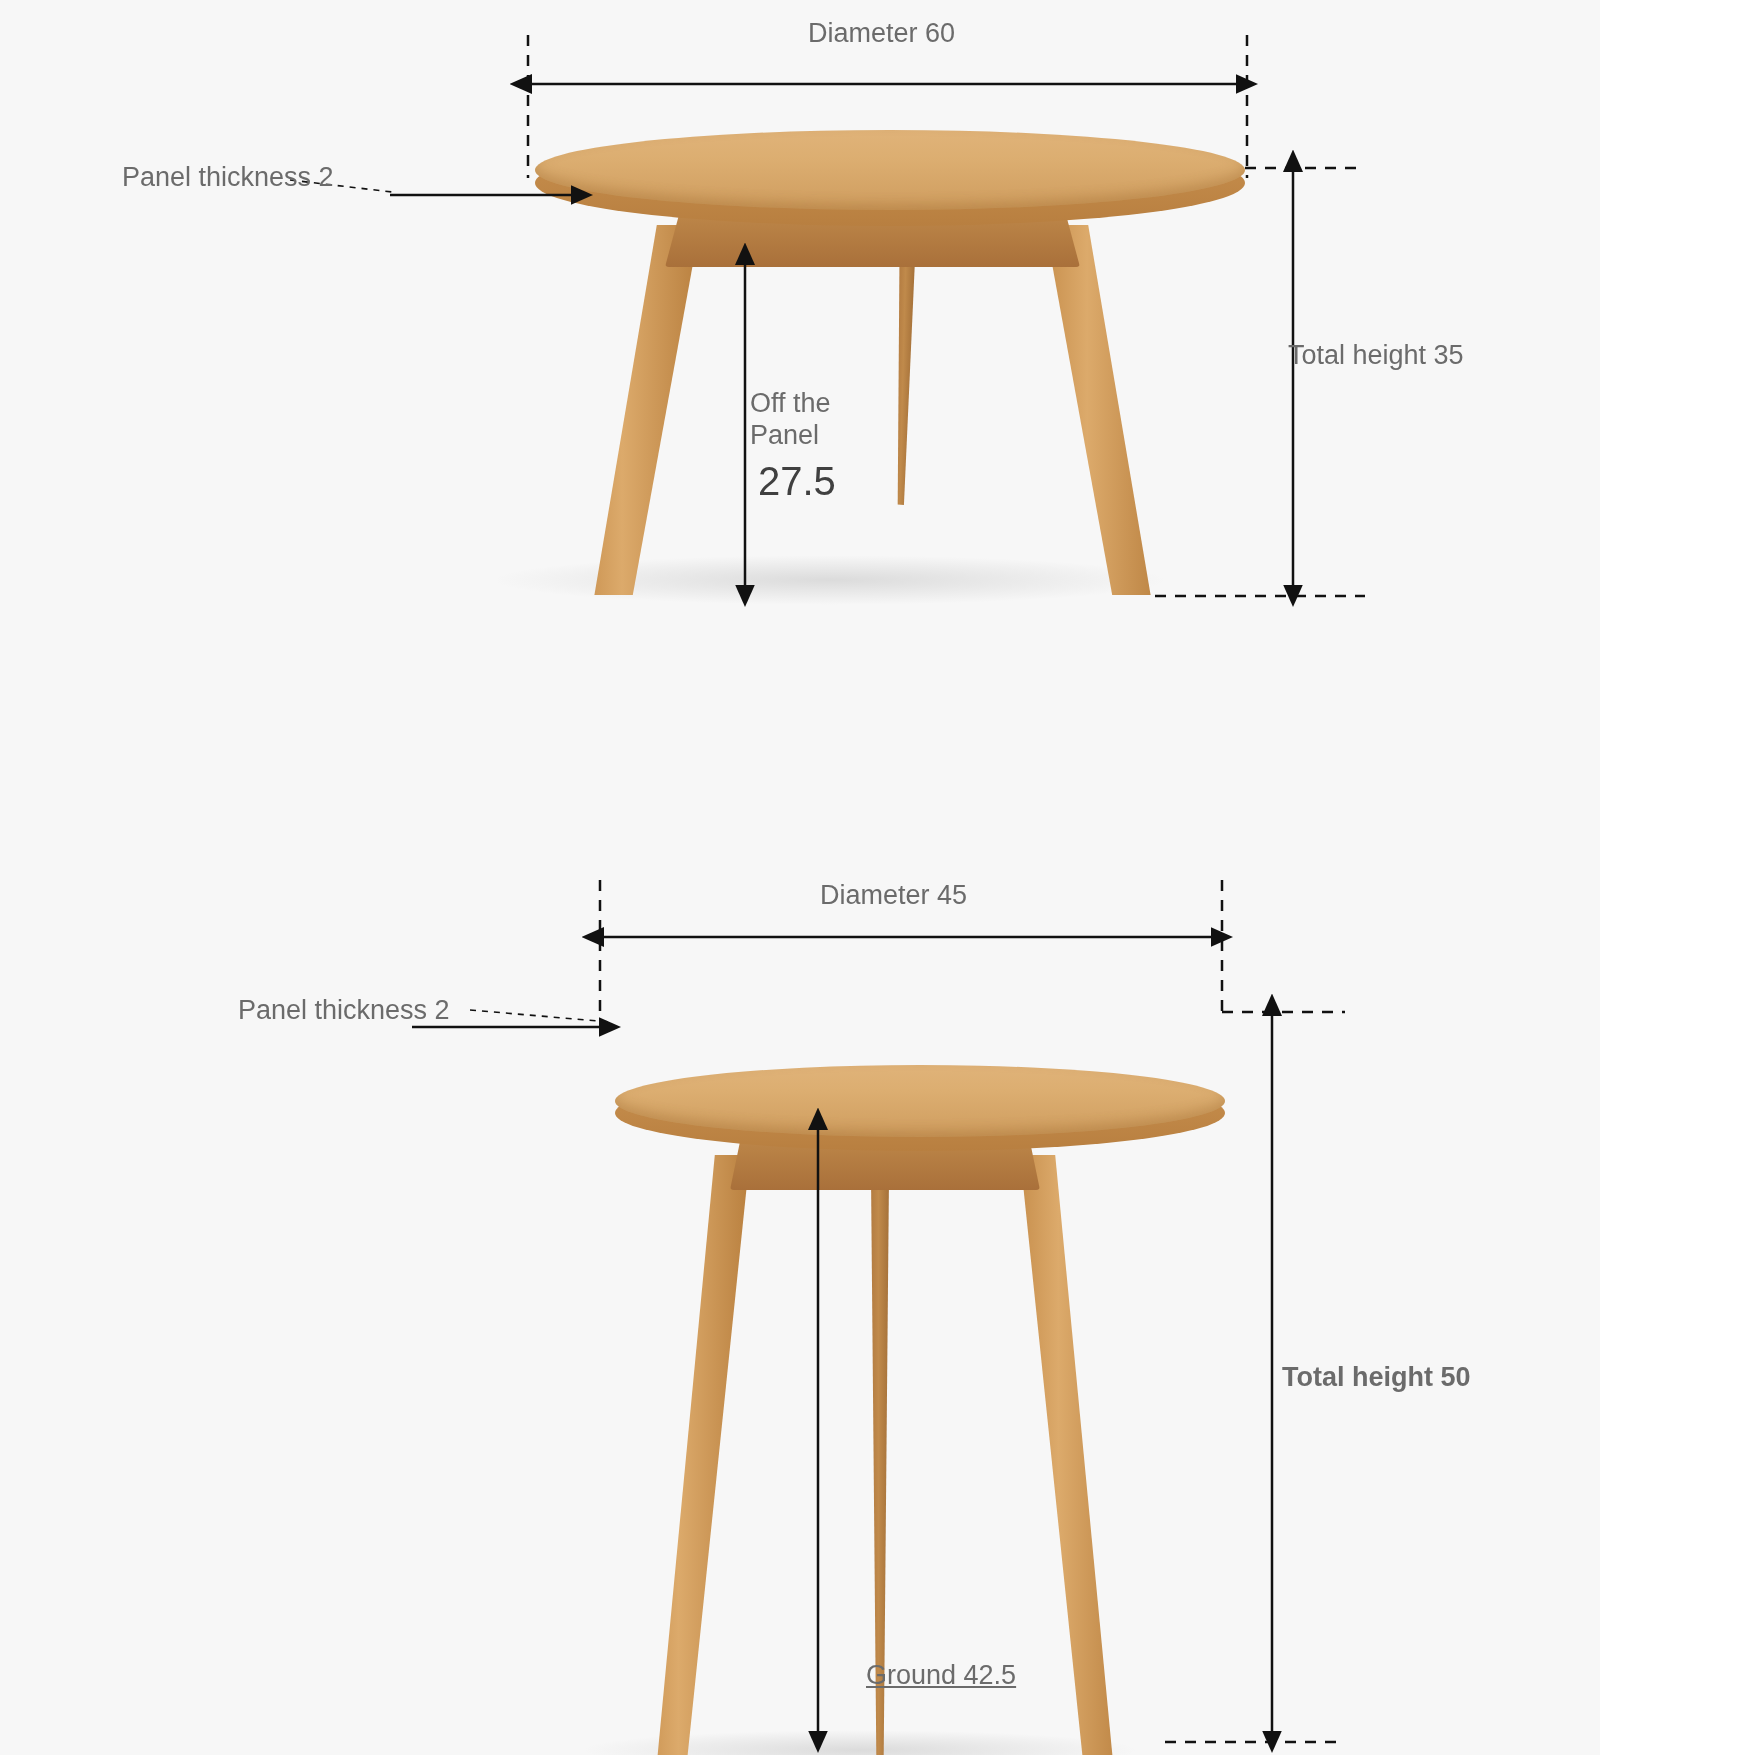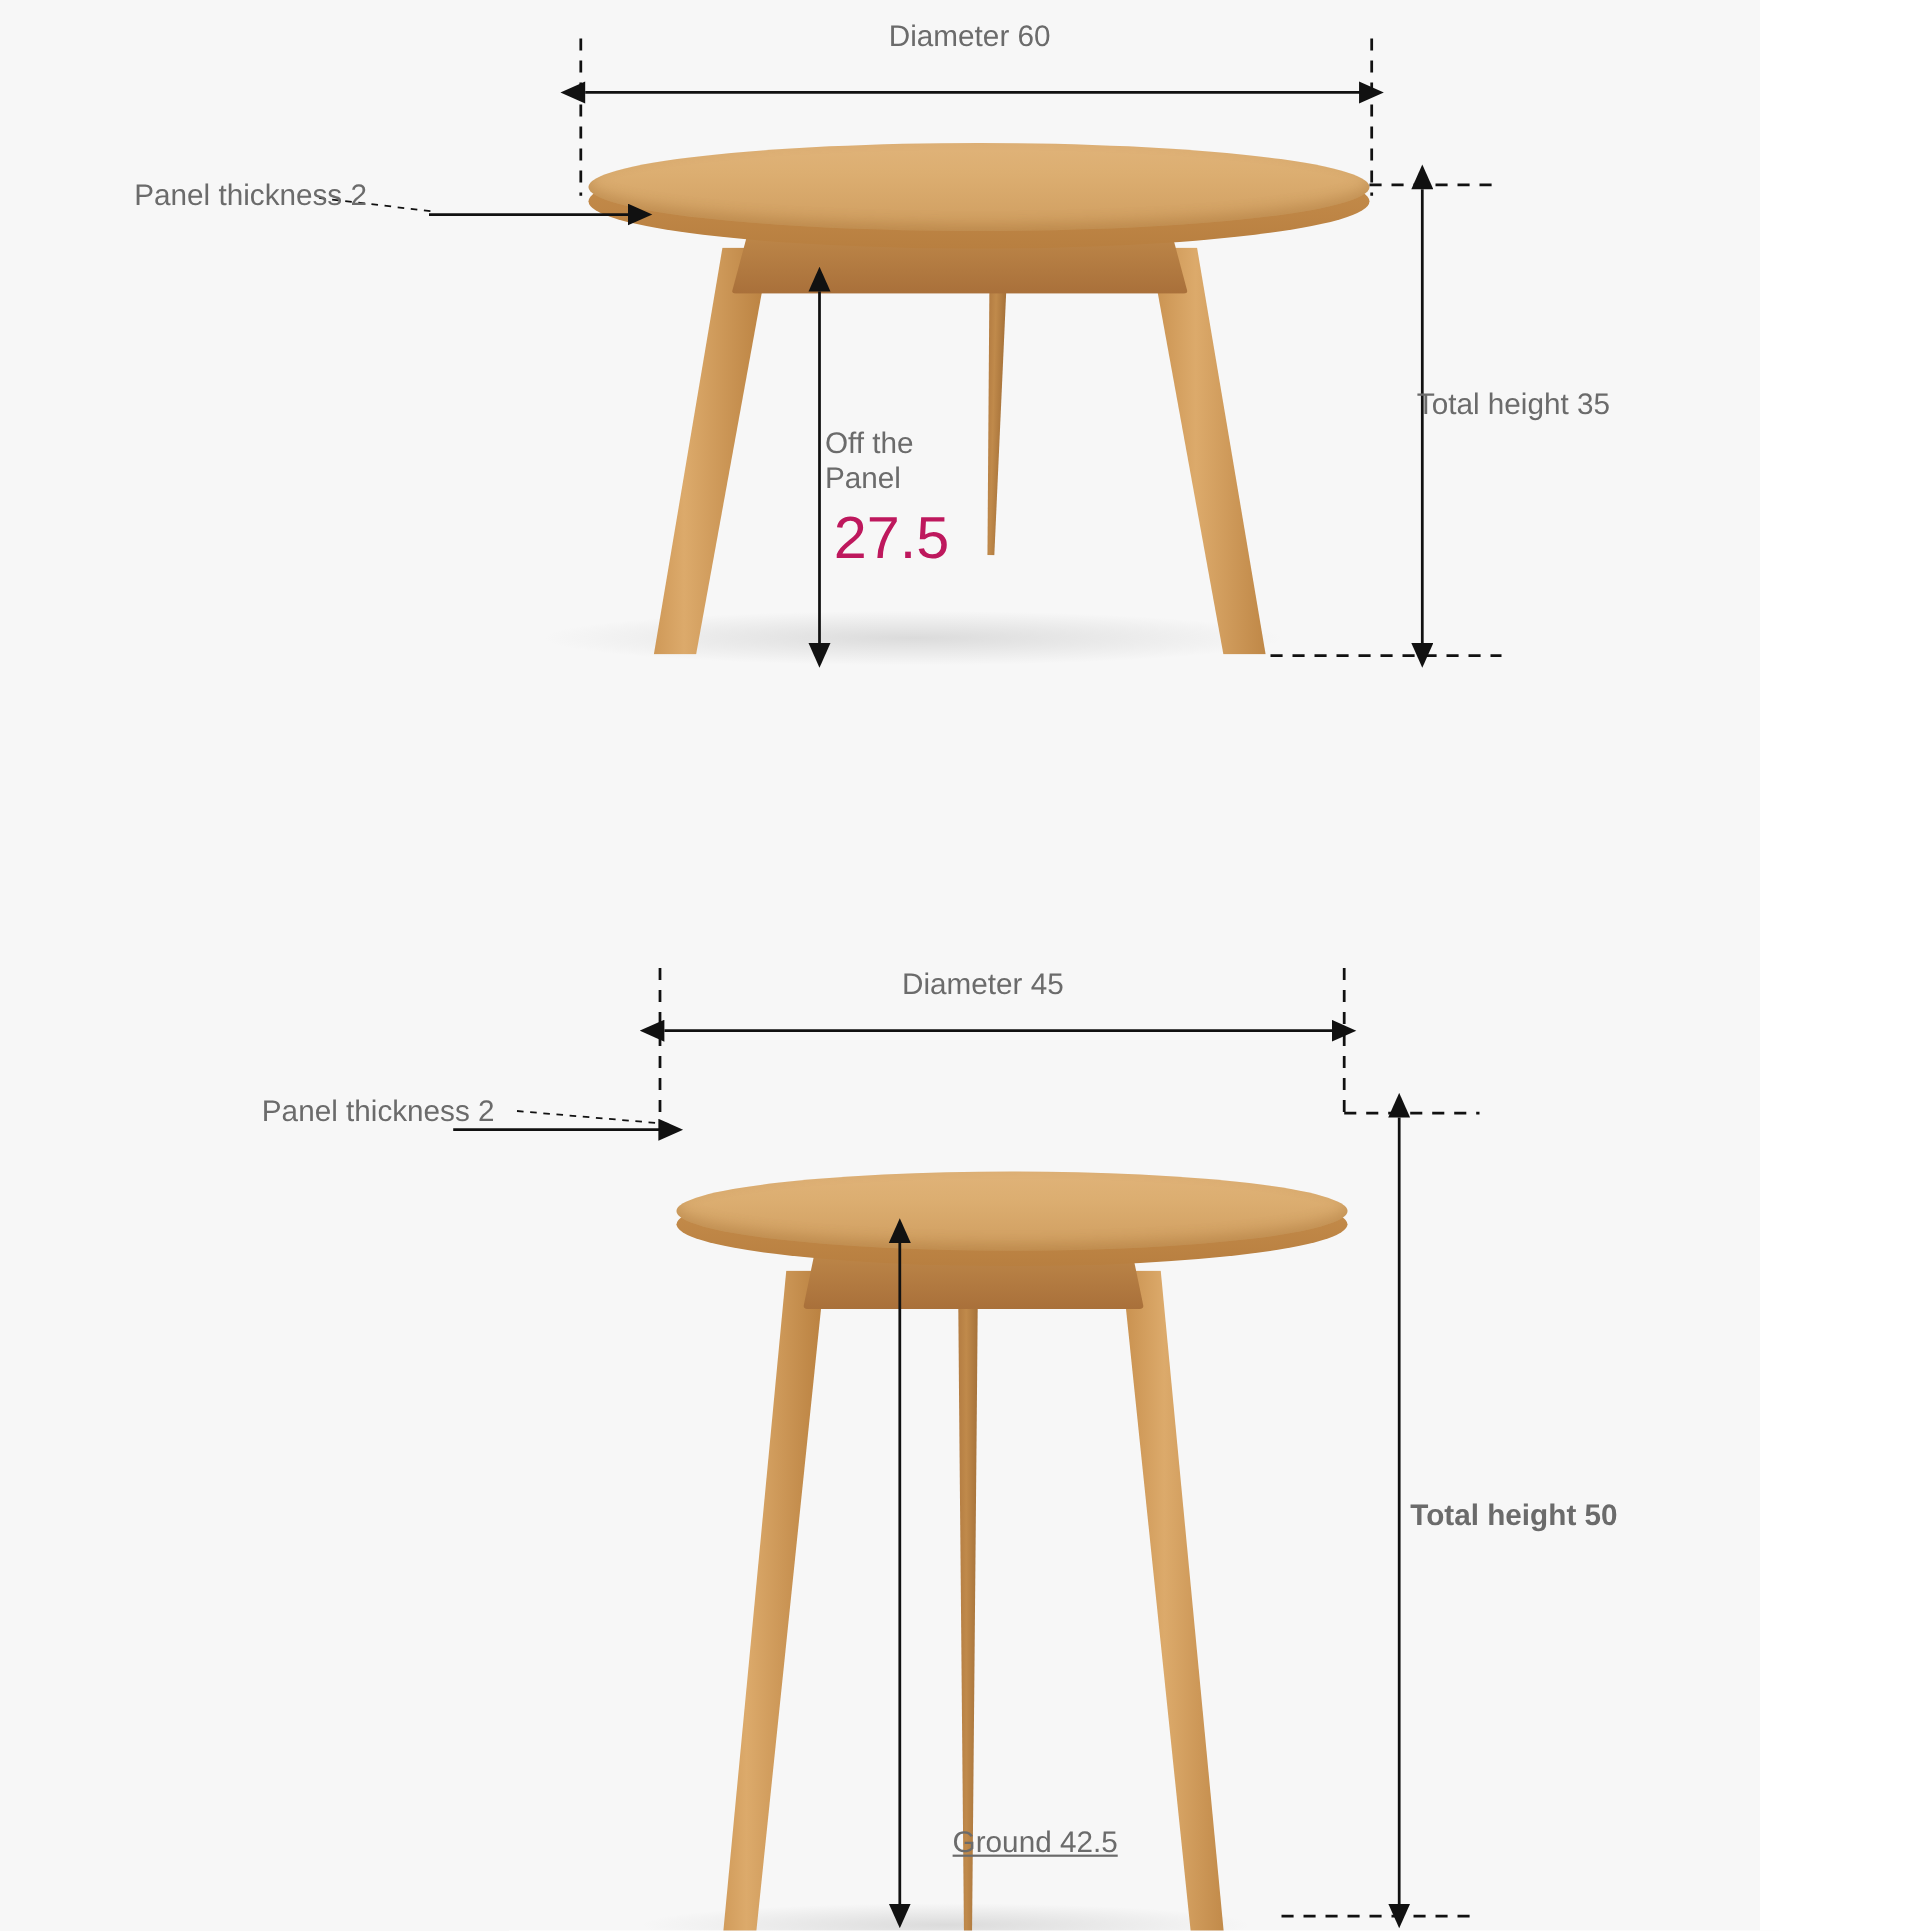--- a/index.html
+++ b/index.html
@@ -30,22 +30,22 @@
   #diagram-bottom { top: 800px; height: 955px; }
 
   .label {
     position: absolute;
     color: #6b6b6b;
     font-size: 27px;
     white-space: pre-line;
     line-height: 1.18;
   }
   .label.big {
-    font-size: 54px;
-    color: #be185d;
+    font-size: 40px;
+    color: #404040;
   }
 
   svg.overlay {
     position: absolute;
     left: 0; top: 0;
     width: 1755px;
     height: 1755px;
     pointer-events: none;
   }
 
@@ -156,21 +156,21 @@
 
     <line x1="1272" y1="1016" x2="1272" y2="1738" stroke="#111" stroke-width="2.5" marker-start="url(#arrowStart)" marker-end="url(#arrowEnd)"></line>
 
     <line x1="818" y1="1130" x2="818" y2="1738" stroke="#111" stroke-width="2.5" marker-start="url(#arrowStart)" marker-end="url(#arrowEnd)"></line>
   </svg>
 
   <div class="label" style="left:808px; top:18px;">Diameter 60</div>
 
   <div class="label" style="left:122px; top:162px;">Panel thickness 2</div>
 
-  <div class="label" style="left:1288px; top:352px;">Total height 35</div>
+  <div class="label" style="left:1288px; top:340px;">Total height 35</div>
 
   <div class="label" style="left:750px; top:388px;">Off the
 Panel</div>
 
   <div class="label big" style="left:758px; top:458px;">27.5</div>
 
   <div class="label" style="left:820px; top:880px;text-align:center;">Diameter 45</div>
 
   <div class="label" style="left:238px; top:995px;">Panel thickness 2</div>
 

